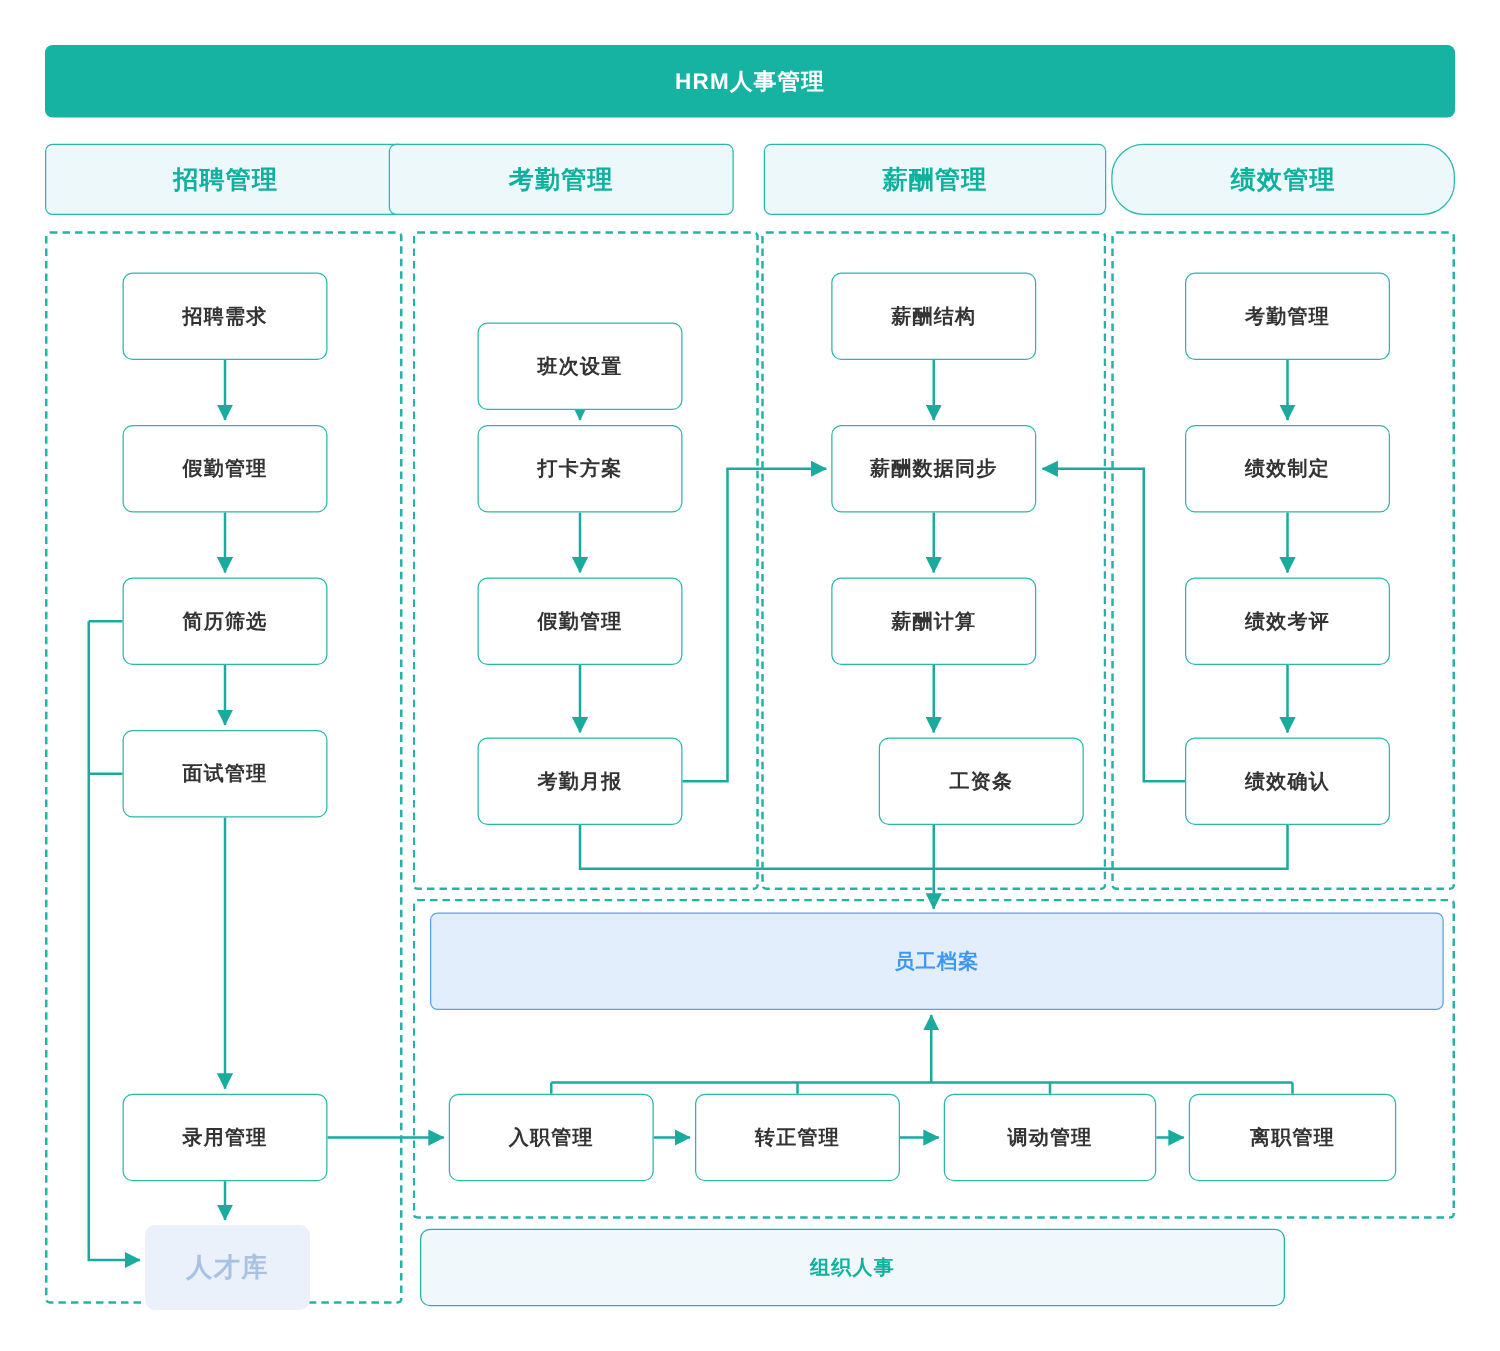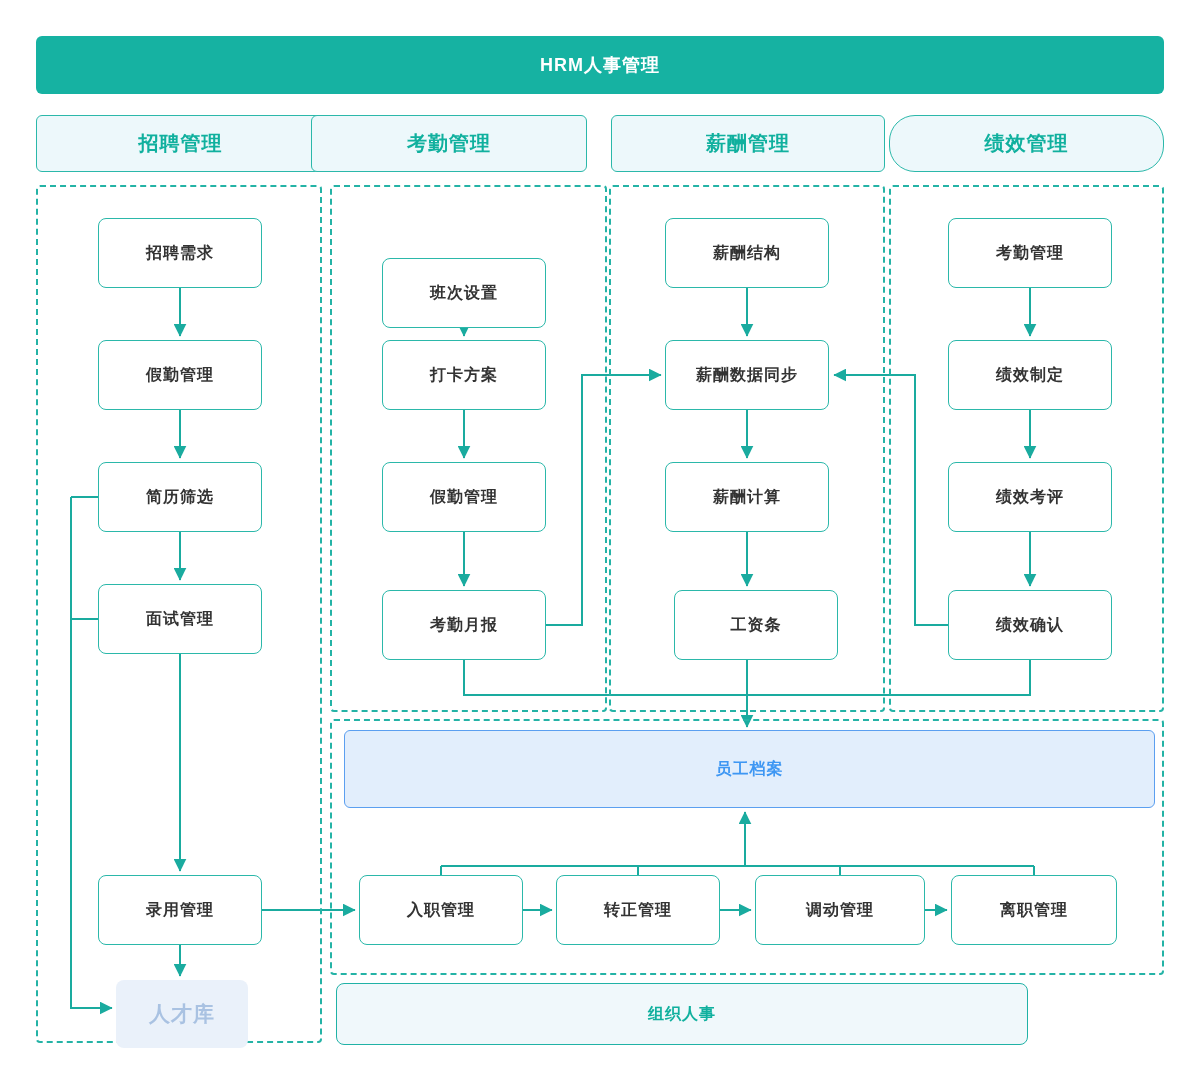--- a/index.html
+++ b/index.html
@@ -119,21 +119,21 @@
   <div class="abs node-talent" style="left:116px;top:980px;">人才库</div>
 
   <div class="abs node" style="left:382px;top:218px;margin-top:40px;">班次设置</div>
   <div class="abs node" style="left:382px;top:340px;">打卡方案</div>
   <div class="abs node" style="left:382px;top:462px;">假勤管理</div>
   <div class="abs node" style="left:382px;top:590px;">考勤月报</div>
 
   <div class="abs node" style="left:665px;top:218px;">薪酬结构</div>
   <div class="abs node" style="left:665px;top:340px;">薪酬数据同步</div>
   <div class="abs node" style="left:665px;top:462px;">薪酬计算</div>
-  <div class="abs node" style="left:674px;top:590px;">工资条</div>
+  <div class="abs node" style="left:703px;top:590px;">工资条</div>
 
   <div class="abs node" style="left:948px;top:218px;">考勤管理</div>
   <div class="abs node" style="left:948px;top:340px;">绩效制定</div>
   <div class="abs node" style="left:948px;top:462px;">绩效考评</div>
   <div class="abs node" style="left:948px;top:590px;">绩效确认</div>
 
   <div class="abs archive">员工档案</div>
 
   <div class="abs node" style="left:359px;top:875px;">入职管理</div>
   <div class="abs node" style="left:556px;top:875px;">转正管理</div>

